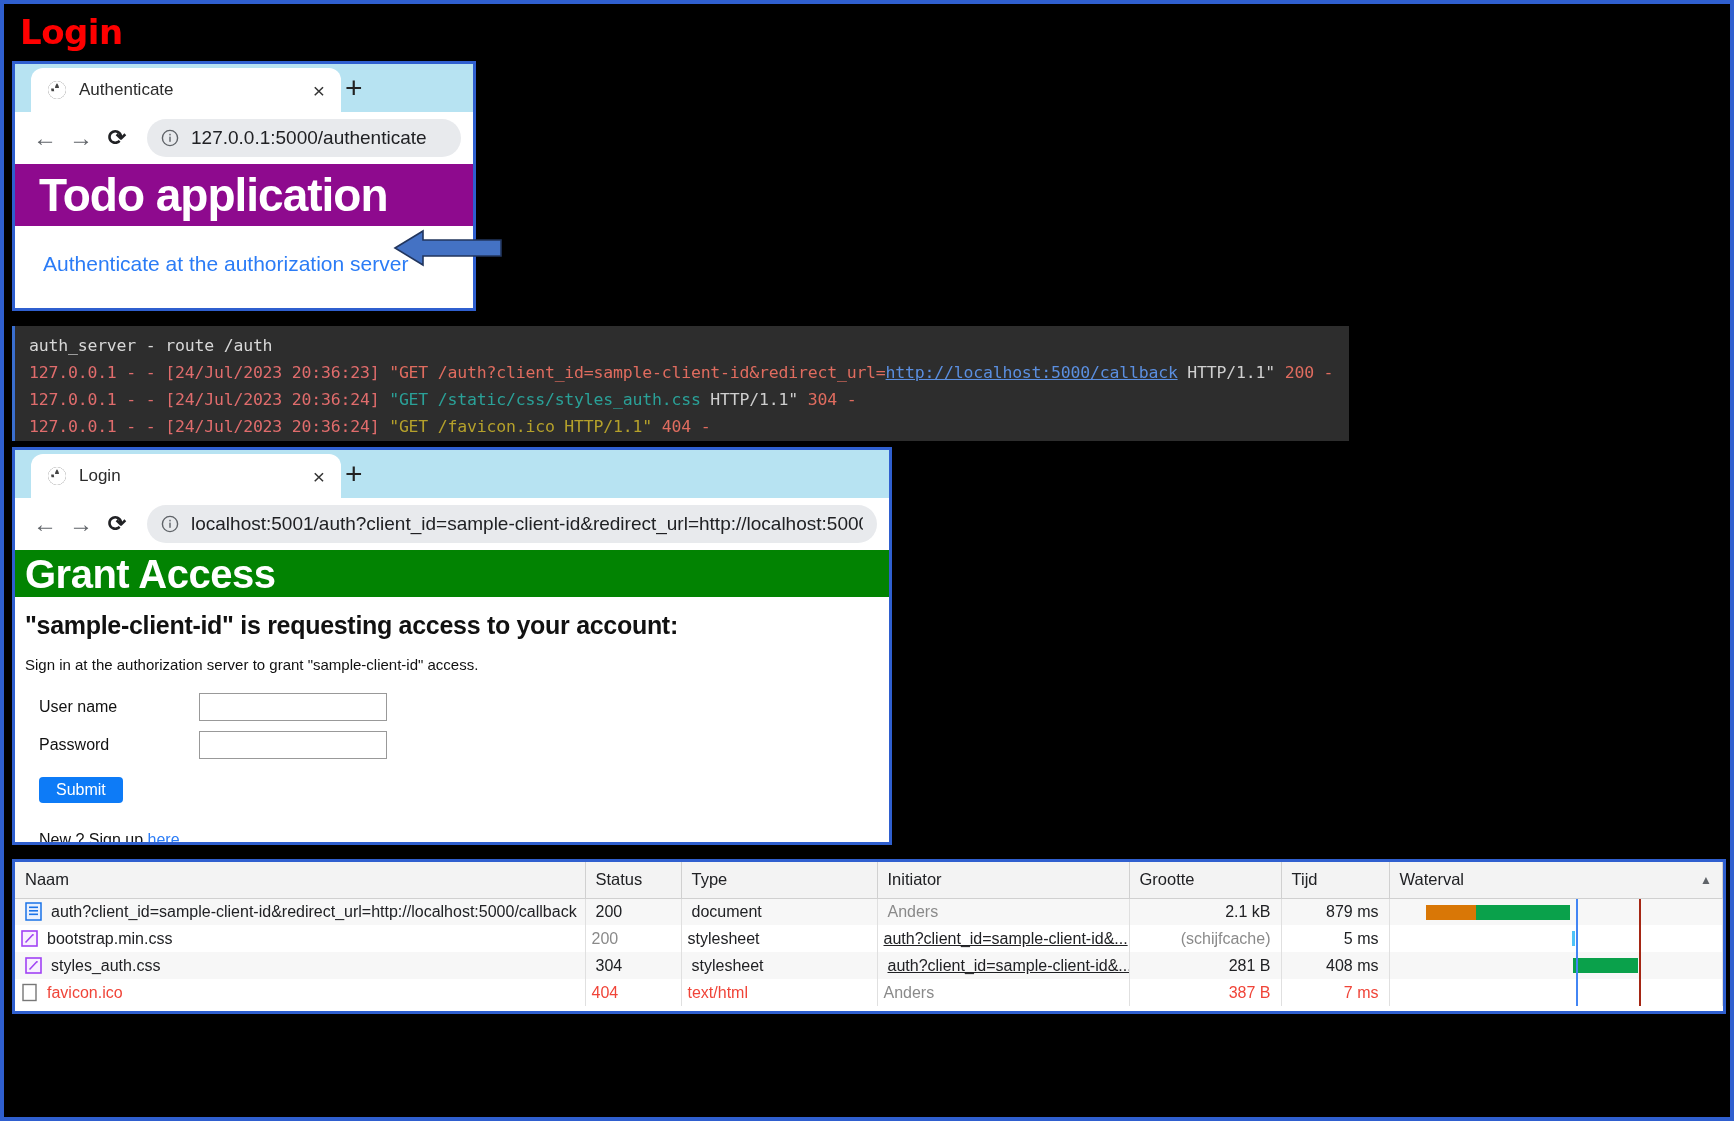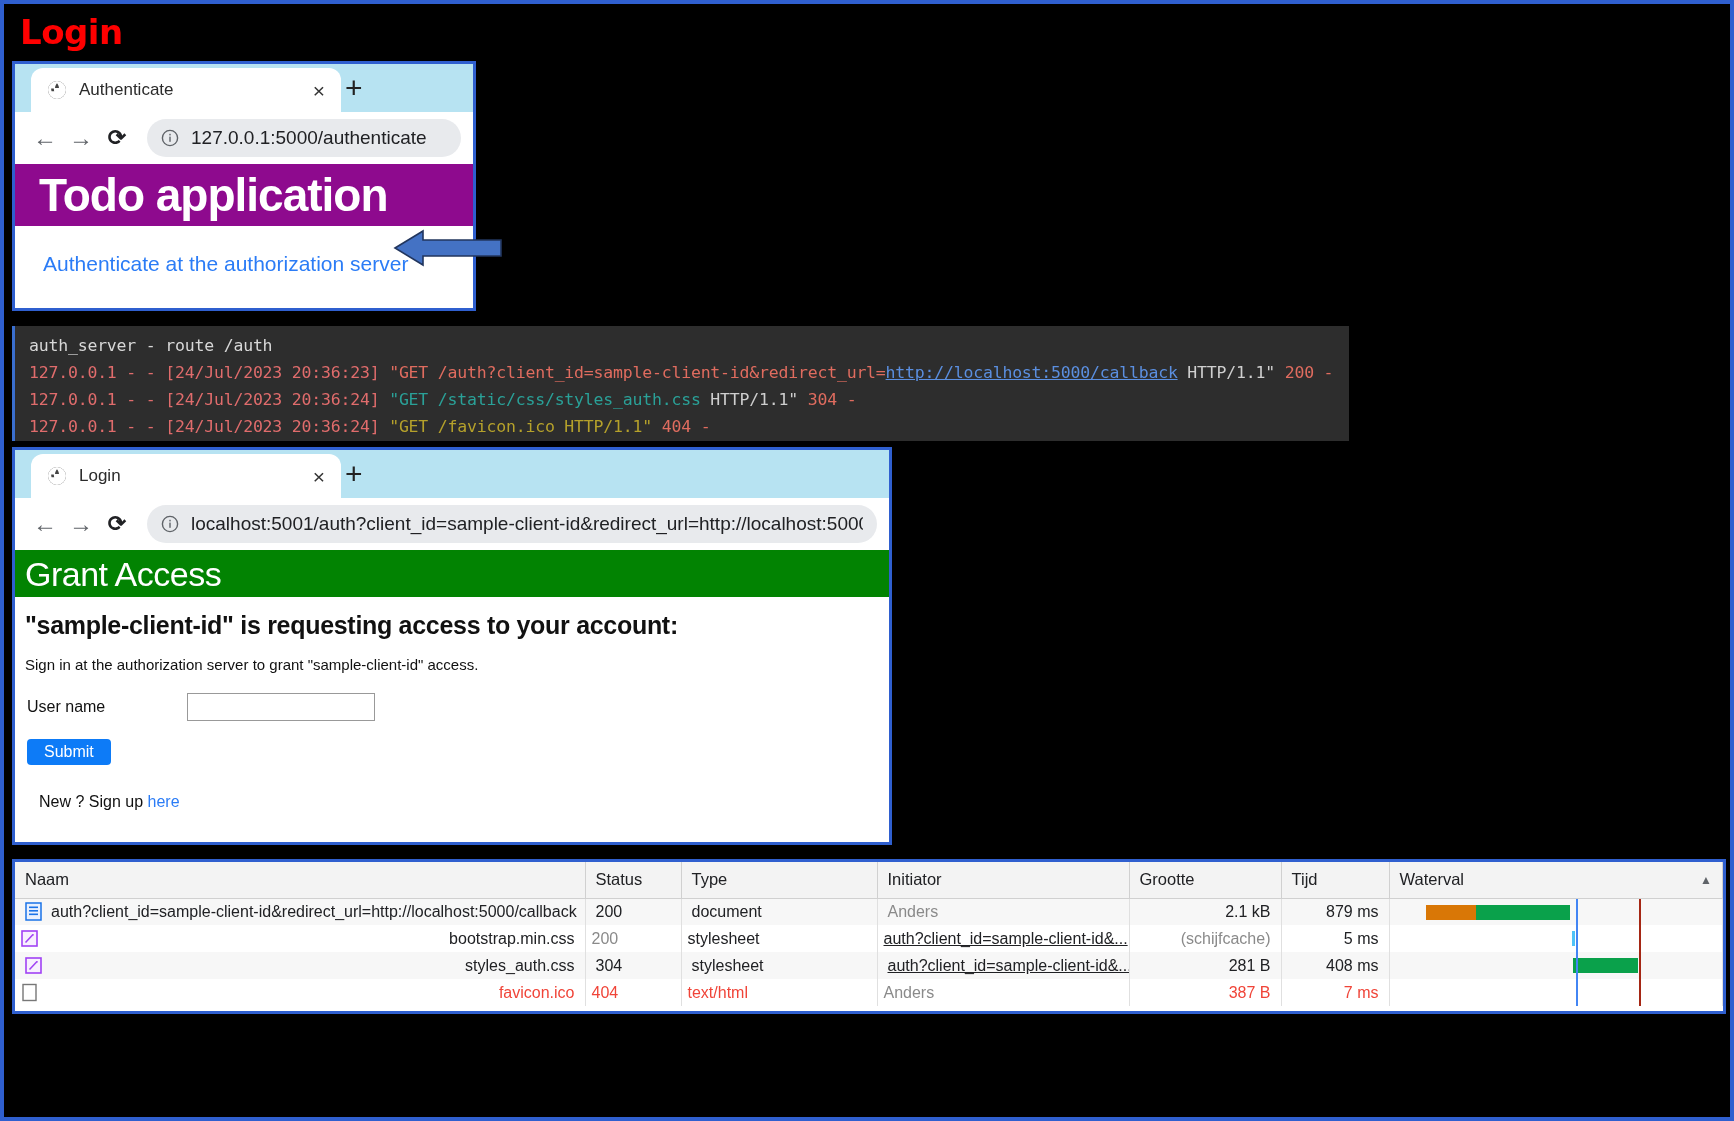--- a/index.html
+++ b/index.html
@@ -178,38 +178,38 @@
   #win-login .tab { width: 310px; }
   #win-login .newtab { left: 330px; }
   .grant-banner {
     background: #028302;
     height: 47px;
     display: flex; align-items: center;
     padding-left: 10px;
   }
   .grant-banner-text {
     color: #ffffff;
-    font-size: 34px;
-    font-weight: normal;
+    font-size: 40px;
+    font-weight: bold;
     line-height: 1;
     letter-spacing: -0.5px;
   }
   .grant-body { background: #fff; padding: 14px 12px 0 10px; }
   .grant-h2 {
     font-size: 25px;
     font-weight: bold;
     color: #111;
     letter-spacing: -0.3px;
   }
   .grant-sub {
     font-size: 15px;
     color: #111;
     margin-top: 16px;
   }
-  .form-grid { margin-top: 20px; margin-left: 2px; }
+  .form-grid { margin-top: 20px; margin-left: 14px; }
   .form-row {
     display: flex; align-items: center;
     margin-bottom: 10px;
   }
   .form-label {
     width: 160px;
     font-size: 16px;
     color: #111;
   }
   .form-input {
@@ -276,21 +276,21 @@
   table.net tr.odd td { background: #f7f7f7; }
   table.net tr.even td { background: #ffffff; padding-left: 6px; }
   .col-name  { width: 570px; }
   .col-status{ width: 96px; }
   .col-type  { width: 196px; }
   .col-init  { width: 252px; }
   .col-size  { width: 152px; }
   .col-time  { width: 108px; }
   .col-wfall { width: auto; }
   .num { text-align: right; }
-  .name-cell { display: flex; align-items: center; justify-content: space-between; }
+  .name-cell { display: flex; align-items: center; }
   .row-icon { width: 17px; height: 19px; flex: 0 0 17px; margin-right: 9px; }
   .err { color: #f04438; }
   .muted { color: #8a8a8a; }
   .init-link { text-decoration: underline; color: #202124; cursor: pointer; }
   .sort-arrow { float: right; color: #5f6368; font-size: 12px; line-height: 20px; }
   .wf { position: relative; height: 27px; padding: 0 !important; }
   .wf-bar { position: absolute; top: 6px; height: 15px; }
   .wf-line-blue  { position: absolute; top: 0; bottom: 0; width: 2px; background: #4285f4; }
   .wf-line-red   { position: absolute; top: 0; bottom: 0; width: 2px; background: #a52714; }
 </style>
@@ -384,20 +384,24 @@
     <div class="grant-banner">
       <span class="grant-banner-text">Grant Access</span>
     </div>
     <div class="grant-body">
       <div class="grant-h2">"sample-client-id" is requesting access to your account:</div>
       <div class="grant-sub">Sign in at the authorization server to grant "sample-client-id" access.</div>
       <div class="form-grid">
         <div class="form-row">
           <span class="form-label">User name</span>
           <input class="form-input" type="text" placeholder="" style="">
+        </div>
+        <div class="form-row">
+          <span class="form-label">Password</span>
+          <input class="form-input" type="password" placeholder="" style="">
         </div>
         <button class="submit-btn">Submit</button>
       </div>
       <div class="signup">
         <span>New ? Sign up </span><a>here</a>
       </div>
     </div>
   </div>
 
   <div id="devtools">

